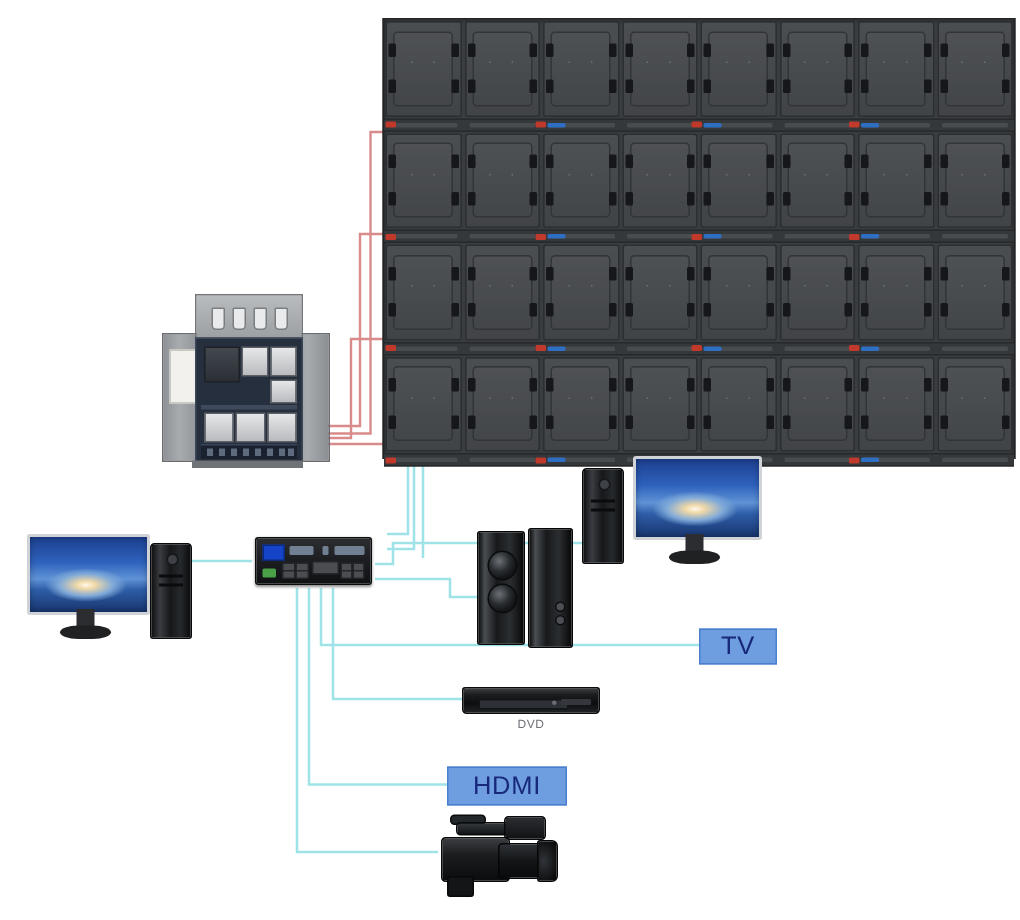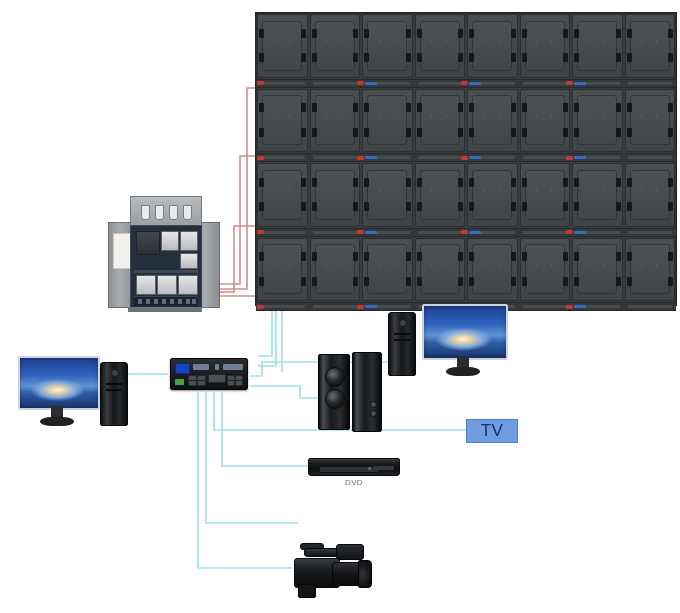--- a/index.html
+++ b/index.html
@@ -670,14 +670,15 @@
     <div class="cam-mic"></div>
     <div class="cam-handle"></div>
     <div class="cam-vf"></div>
     <div class="cam-body"></div>
     <div class="cam-lens"></div>
     <div class="cam-lenshood"></div>
     <div class="cam-grip"></div>
   </div>
 
   <div id="tv-label" class="labelbox" style="left: 466px; top: 419px; width: 50px; height: 22px; background: rgb(111, 158, 224); color: rgb(24, 40, 122);">TV</div>
+  <div id="hdmi-label" class="labelbox" style="left: 298px; top: 511px; width: 78px; height: 24px; background: rgb(111, 158, 224); color: rgb(24, 40, 122);">HDMI</div>
 
 </div>
 
 </body></html>

